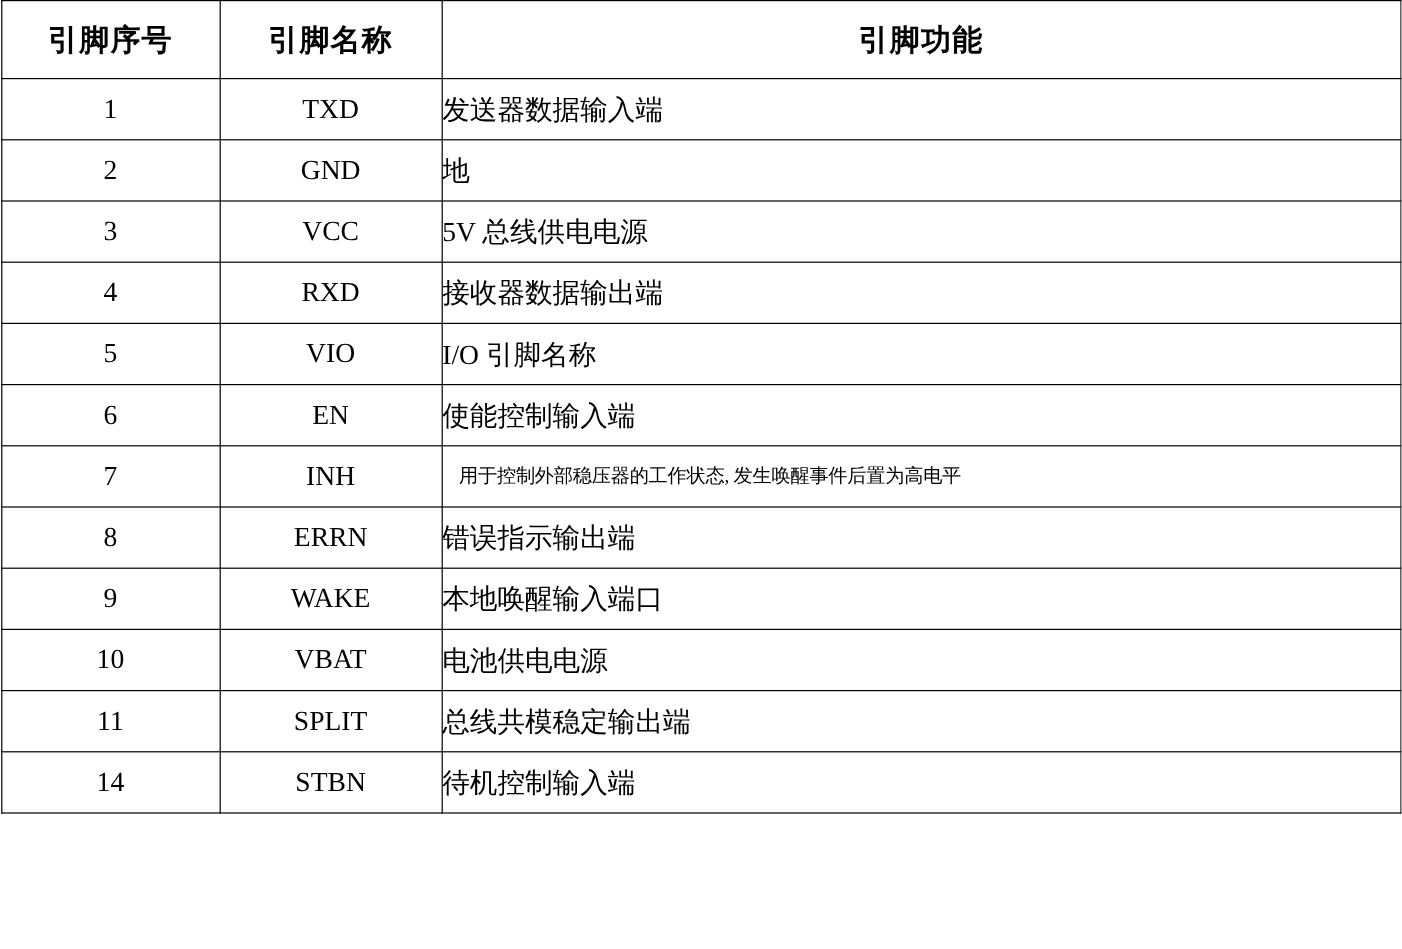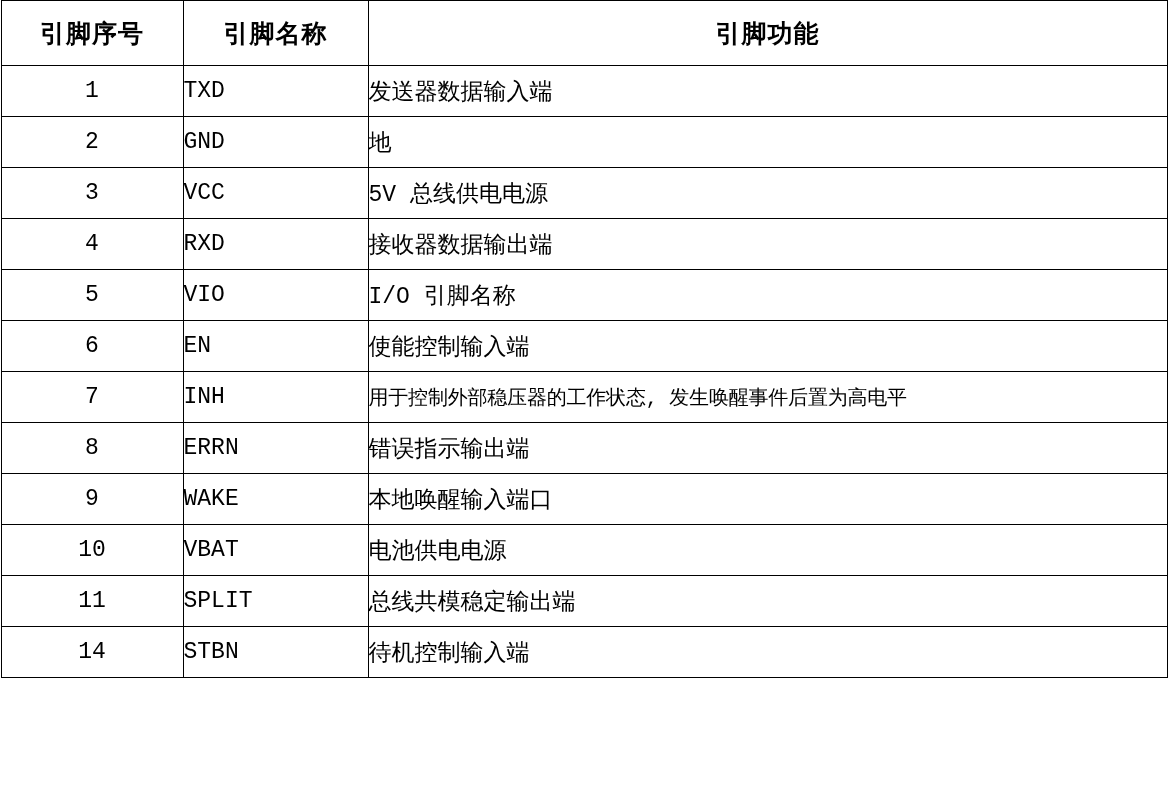--- a/index.html
+++ b/index.html
@@ -23,50 +23,51 @@
   table.pin-table {
     border-collapse: collapse;
     width: 1166px;
     margin: 0 auto;
     table-layout: fixed;
   }
   table.pin-table td, table.pin-table th {
     border: 1px solid #000000;
     padding: 0;
     vertical-align: middle;
-    font-family: Liberation Mono, monospace;
   }
   col.c-num { width: 182px; }
   col.c-name { width: 185px; }
   col.c-func { width: 799px; }
 
   thead th {
     height: 64px;
     font-size: 25px;
     font-weight: bold;
     text-align: center;
     letter-spacing: 1px;
   }
   tbody td {
     height: 50px;
     font-size: 23px;
   }
   td.num {
     text-align: center;
   }
   td.name {
+    text-align: center;
   }
   td.func {
     text-align: left;
     padding-left: 14px;
     white-space: nowrap;
   }
   td.func.tight {
-    font-size: 20px;
+    font-size: 16px;
     letter-spacing: -0.2px;
+    padding-left: 14px;
   }
 </style>
 </head>
 <body>
 
 <div class="page">
   <table class="pin-table">
     <colgroup>
       <col class="c-num">
       <col class="c-name">

